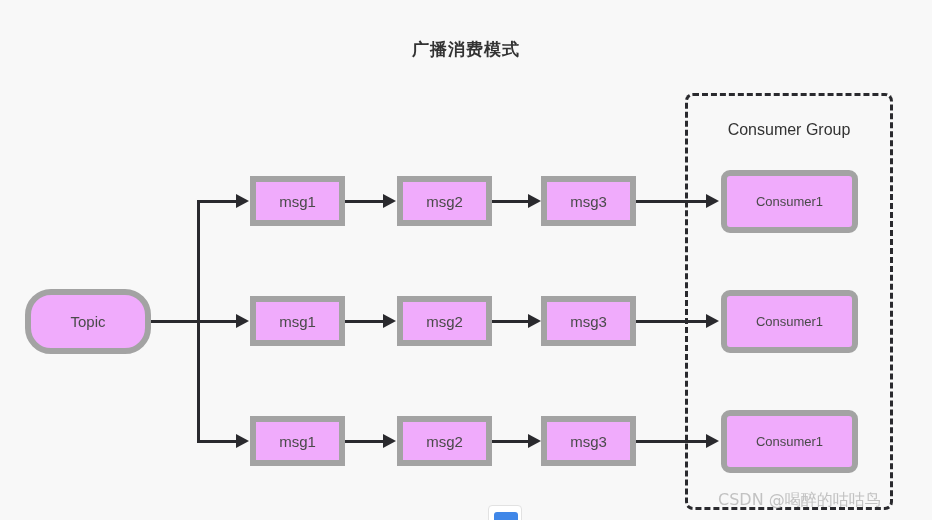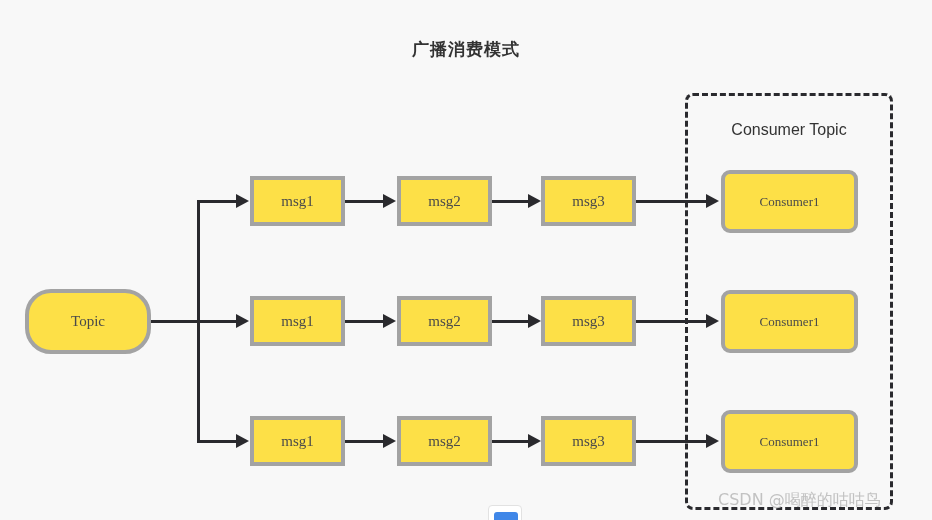--- a/index.html
+++ b/index.html
@@ -30,30 +30,29 @@
     font-size: 17px;
     font-weight: bold;
     color: #333333;
     letter-spacing: 1px;
   }
 
   
   .node {
     position: absolute;
     box-sizing: border-box;
-    background: #fde047;
-    border: 4px solid #a3a3a3;
+    background: #f0abfc;
+    border: 6px solid #a3a3a3;
     display: flex;
     align-items: center;
     justify-content: center;
     color: #4a4a4a;
     font-size: 15px;
     line-height: 1;
     white-space: nowrap;
-    font-family: Liberation Serif, serif;
   }
   .node.rounded {
     border-radius: 9px;
   }
   .node.square {
     border-radius: 0;
   }
   .node.topic {
     font-size: 15px;
     border-radius: 26px;
@@ -140,21 +139,21 @@
   }
 </style>
 </head>
 <body>
 
 <div id="stage">
 
   <div id="title">广播消费模式</div>
 
   <div id="consumer-group"></div>
-  <div id="consumer-group-label">Consumer Topic</div>
+  <div id="consumer-group-label">Consumer Group</div>
 
   <div class="node rounded topic" style="left:25px; top:289px; width:126px; height:65px;">Topic</div>
 
   <div class="hline" style="left:151px; top:320px; width:49px;"></div>
   <div class="vline" style="left:197px; top:200px; height:243px;"></div>
 
   <div class="hline" style="left:197px; top:200px; width:42px;"></div>
   <div class="arrowhead" style="left:236px; top:194px;"></div>
 
   <div class="node square" style="left:250px; top:176px; width:95px; height:50px;">msg1</div>

